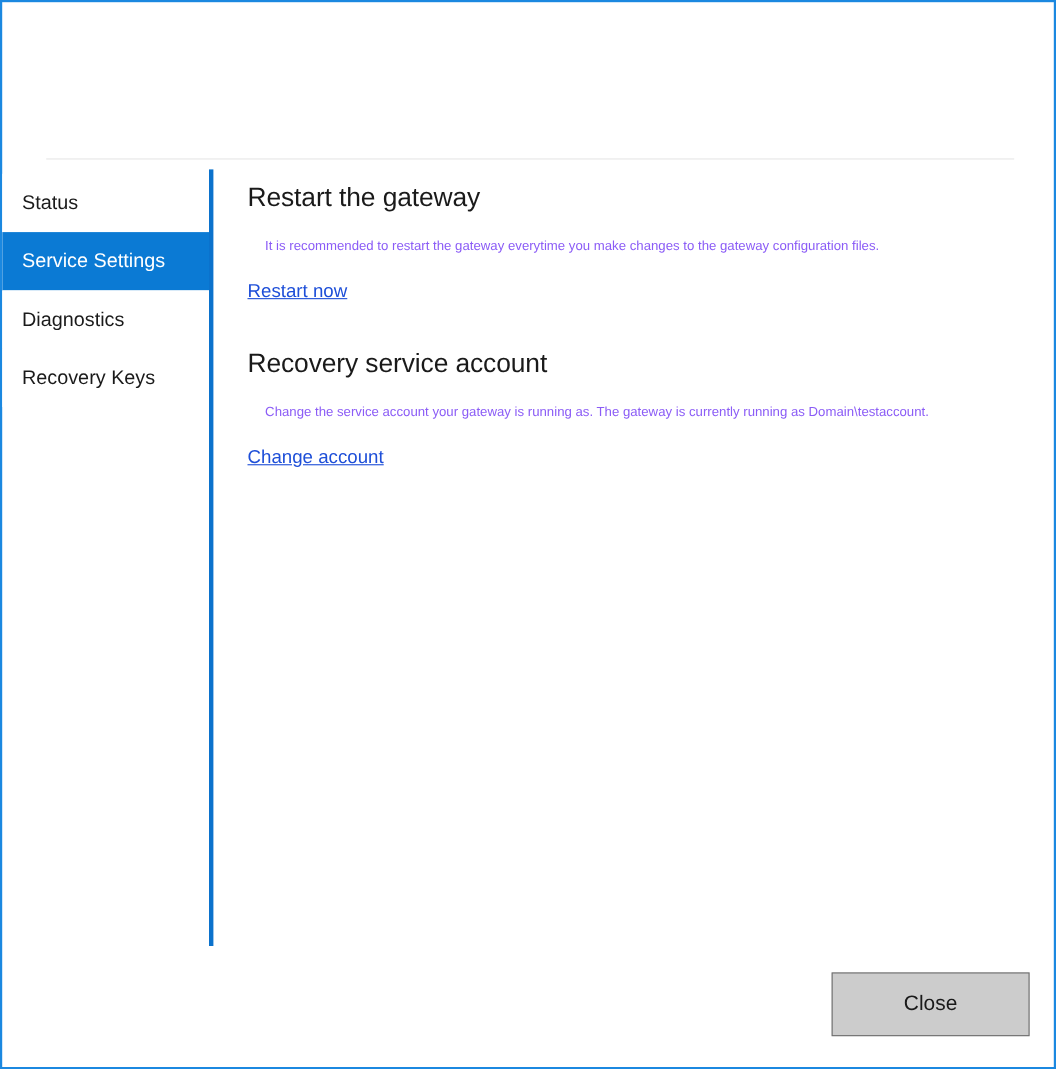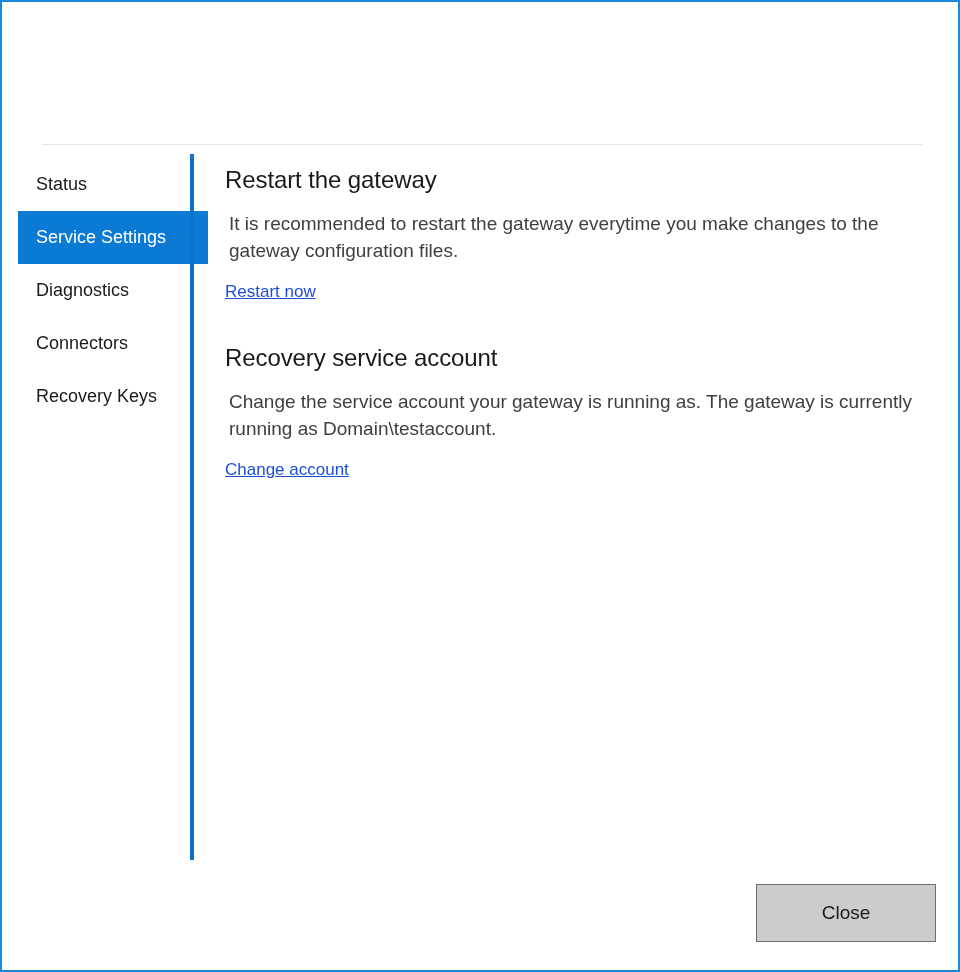--- a/index.html
+++ b/index.html
@@ -90,21 +90,21 @@
     left: 40px;
     top: 142px;
     width: 880px;
     height: 1px;
     background: #e6e6e6;
   }
 
   
   .sidebar {
     position: absolute;
-    left: 16px;
+    left: 0;
     top: 156px;
     width: 190px;
   }
   .nav-item {
     height: 53px;
     display: flex;
     align-items: center;
     padding-left: 18px;
     box-sizing: border-box;
     font-size: 18px;
@@ -138,24 +138,24 @@
   .section + .section { margin-top: 42px; }
 
   .section-title {
     font-size: 24px;
     font-weight: 400;
     color: #1a1a1a;
     margin: 0 0 16px 0;
     letter-spacing: -0.1px;
   }
   .section-body {
-    font-size: 19px;
+    font-size: 12px;
     line-height: 27px;
-    color: #404040;
-    margin: 0 0 18px 4px;
+    color: #8b5cf6;
+    margin: 0 0 18px 16px;
     max-width: 694px;
   }
   .link {
     font-size: 17px;
     color: #1d4ed8;
     text-decoration: underline;
     cursor: pointer;
     display: inline-block;
   }
 
@@ -189,23 +189,20 @@
     <div class="nav-item">
       <span>Status</span>
     </div>
     <div class="nav-item selected">
       <span>Service Settings</span>
     </div>
     <div class="nav-item">
       <span>Diagnostics</span>
     </div>
     <div class="nav-item">
-      <span>Connectors</span>
-    </div>
-    <div class="nav-item">
       <span>Recovery Keys</span>
     </div>
   </nav>
 
   <div class="vrule"></div>
 
   <main class="content">
 
     <section class="section">
       <h2 class="section-title">Restart the gateway</h2>

